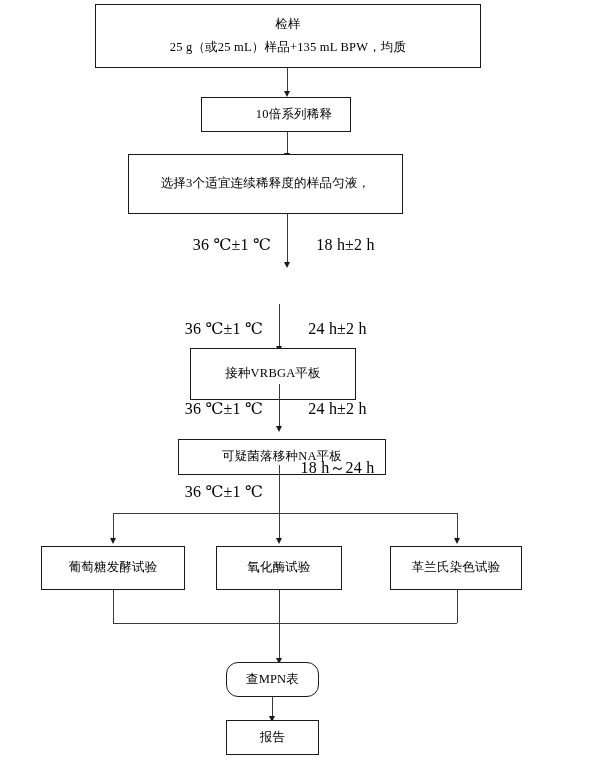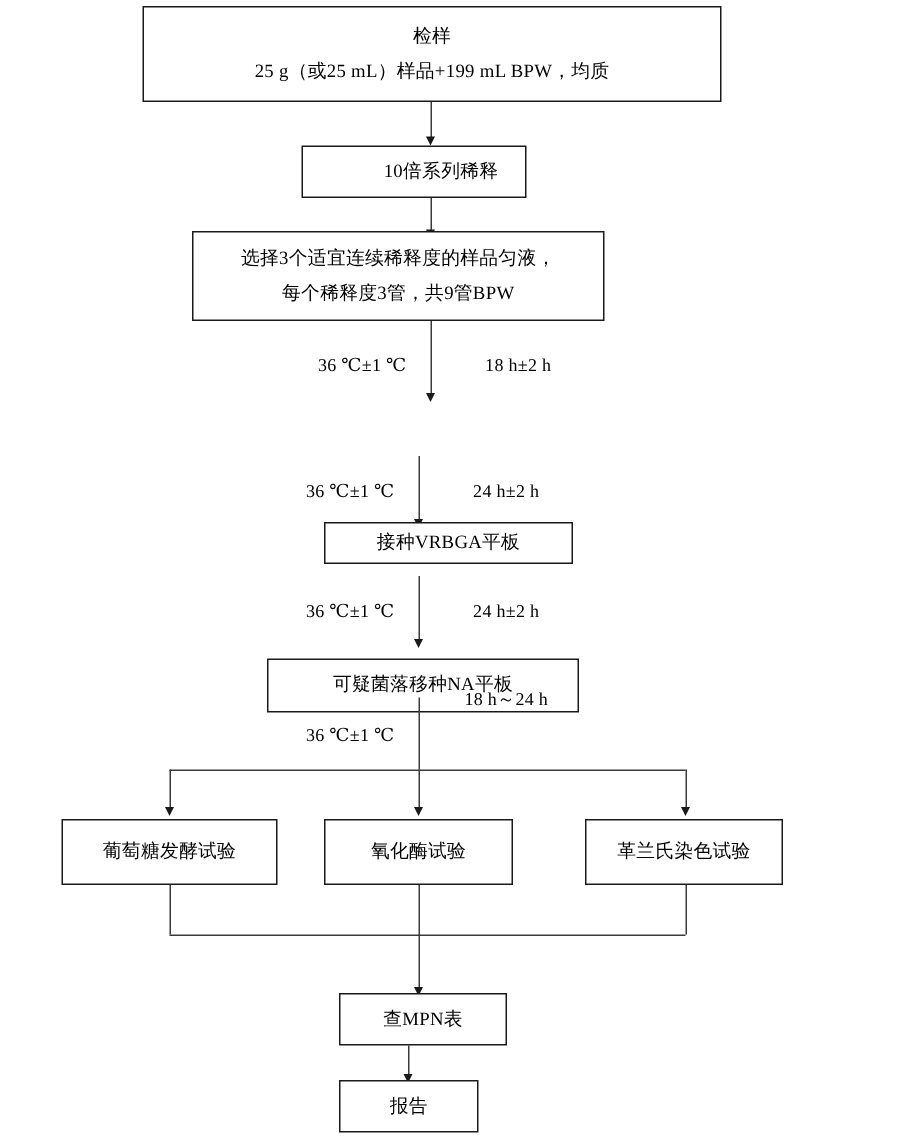--- a/index.html
+++ b/index.html
@@ -54,65 +54,64 @@
   .arrowhead {
     position: absolute;
     width: 0;
     height: 0;
     border-left: 3.5px solid transparent;
     border-right: 3.5px solid transparent;
     border-top: 6px solid #1a1a1a;
   }
   .edge-label {
     position: absolute;
-    font-size: 12px;
+    font-size: 16px;
     white-space: nowrap;
     line-height: 1;
     letter-spacing: 0.2px;
   }
   .lbl-left { text-align: right; }
   .lbl-right { text-align: center; }
 </style>
 </head>
 <body>
 
 <div id="canvas">
 
   <div class="node" style="left:95px; top:4px; width:386px; height:64px;">
     <span class="ln">检样</span>
-    <span class="ln">25 g（或25 mL）样品+199 mL BPW，均质</span>
+    <span class="ln">25 g（或25 mL）样品+135 mL BPW，均质</span>
   </div>
 
   <div class="vline" style="left:287px; top:68px; height:25px;"></div>
   <div class="arrowhead" style="left:284px; top:91px;"></div>
 
   <div class="node" style="left:201px; top:97px; width:150px; height:35px;padding-left:36px;">
     <span class="ln">10倍系列稀释</span>
   </div>
 
   <div class="vline" style="left:287px; top:132px; height:23px;"></div>
   <div class="arrowhead" style="left:284px; top:153px;"></div>
 
   <div class="node" style="left:128px; top:154px; width:275px; height:60px;">
     <span class="ln">选择3个适宜连续稀释度的样品匀液，</span>
-    <span class="ln">每个稀释度3管，共9管BPW</span>
   </div>
 
   <div class="vline" style="left:287px; top:214px; height:50px;"></div>
   <div class="arrowhead" style="left:284px; top:262px;"></div>
   <div class="edge-label lbl-left" style="left:186px; top:237px; width:85px;">36 ℃±1 ℃</div>
   <div class="edge-label lbl-right" style="left:303px; top:237px; width:85px;">18 h±2 h</div>
 
 
   <div class="vline" style="left:279px; top:304px; height:44px;"></div>
   <div class="arrowhead" style="left:276px; top:346px;"></div>
   <div class="edge-label lbl-left" style="left:178px; top:321px; width:85px;">36 ℃±1 ℃</div>
   <div class="edge-label lbl-right" style="left:295px; top:321px; width:85px;">24 h±2 h</div>
 
-  <div class="node" style="left:216px; top:348px; width:166px; height:28px;">
+  <div class="node" style="left:190px; top:348px; width:166px; height:52px;">
     <span class="ln">接种VRBGA平板</span>
   </div>
 
   <div class="vline" style="left:279px; top:384px; height:44px;"></div>
   <div class="arrowhead" style="left:276px; top:426px;"></div>
   <div class="edge-label lbl-left" style="left:178px; top:401px; width:85px;">36 ℃±1 ℃</div>
   <div class="edge-label lbl-right" style="left:295px; top:401px; width:85px;">24 h±2 h</div>
 
   <div class="node" style="left:178px; top:439px; width:208px; height:36px;">
     <span class="ln">可疑菌落移种NA平板</span>
@@ -144,21 +143,21 @@
   <div class="node" style="left:390px; top:546px; width:132px; height:44px;">
     <span class="ln">革兰氏染色试验</span>
   </div>
 
   <div class="vline" style="left:113px; top:590px; height:33px;"></div>
   <div class="vline" style="left:457px; top:590px; height:33px;"></div>
   <div class="hline" style="left:113px; top:623px; width:344px;"></div>
   <div class="vline" style="left:279px; top:590px; height:70px;"></div>
   <div class="arrowhead" style="left:276px; top:658px;"></div>
 
-  <div class="node" style="left:226px; top:662px; width:112px; height:35px;">
+  <div class="node" style="left:226px; top:662px; width:93px; height:35px;border-radius:12px;">
     <span class="ln">查MPN表</span>
   </div>
 
   <div class="vline" style="left:272px; top:697px; height:21px;"></div>
   <div class="arrowhead" style="left:269px; top:716px;"></div>
 
   <div class="node" style="left:226px; top:720px; width:93px; height:35px;">
     <span class="ln">报告</span>
   </div>
 

